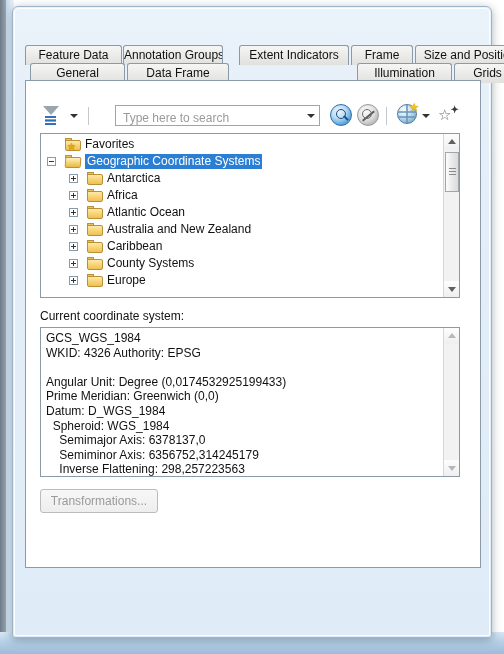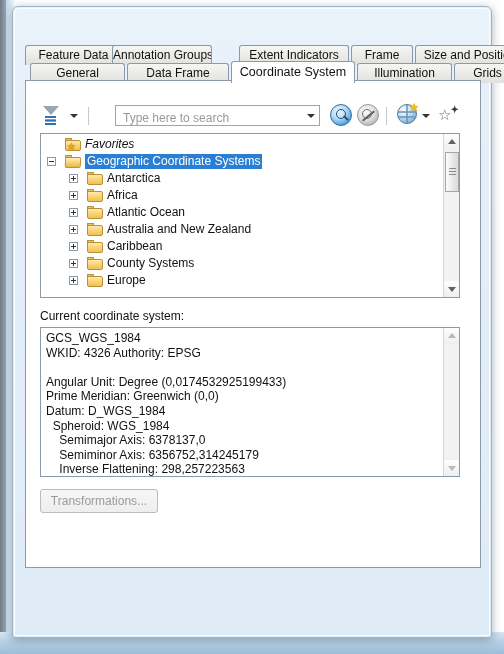--- a/index.html
+++ b/index.html
@@ -539,29 +539,28 @@
   <div class="glass-bottom"></div>
 </div>
 
 <div id="dialog">
   <div class="dlg-inner-border"></div>
 
 
   <div id="tabstrip">
     <div class="tabrow row1" id="tabrow1">
         <div class="tab" style="left: 0px; width: 97px;">Feature Data</div>
-        <div class="tab" style="left: 87px; width: 100px;">Annotation Groups</div>
+        <div class="tab" style="left: 98px; width: 100px;">Annotation Groups</div>
         <div class="tab" style="left: 214px; width: 110px;">Extent Indicators</div>
         <div class="tab" style="left: 326px; width: 62px;">Frame</div>
         <div class="tab" style="left: 390px; width: 110px;">Size and Position</div>
       </div>
     <div class="tabrow row2" id="tabrow2">
         <div class="tab" style="left: 5px; width: 95px;">General</div>
         <div class="tab" style="left: 102px; width: 102px;">Data Frame</div>
-        <div class="tab active" style="left: 206px; width: 124px;">Coordinate System</div>
         <div class="tab" style="left: 332px; width: 95px;">Illumination</div>
         <div class="tab" style="left: 429px; width: 67px;">Grids</div>
       </div>
   </div>
 
   <div id="tabpage">
 
     <div id="cs-toolbar">
       <div class="tb-item filter-btn">
         <div class="funnel"></div>
@@ -596,21 +595,21 @@
     </div>
 
     <div id="tree-box">
       <div id="tree-list">
           <div class="tree-row">
             <div class="folder" style="left: 24px;">
               <div class="tabtop"></div>
               <div class="body"></div>
               <div class="star">★</div>
             </div>
-            <div class="tree-label" style="left: 44px; font-style: italic;">Favorites</div>
+            <div class="tree-label" style="left: 44px;">Favorites</div>
           </div>
           <div class="tree-row selected">
             <div class="expander" style="left: 6px;"></div>
             <div class="folder open" style="left: 24px;">
               <div class="tabtop"></div>
               <div class="body"></div>
             </div>
             <div class="tree-label" style="left: 44px;">Geographic Coordinate Systems</div>
           </div>
           <div class="tree-row">

